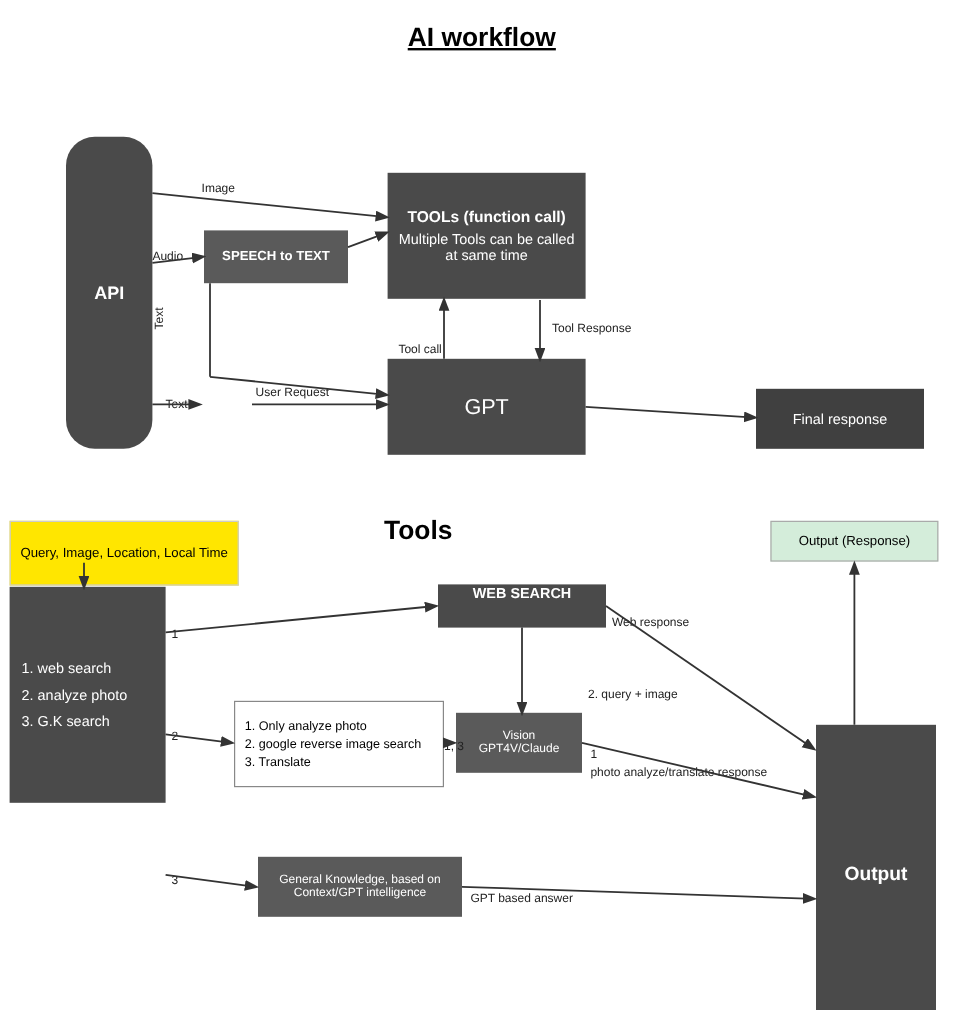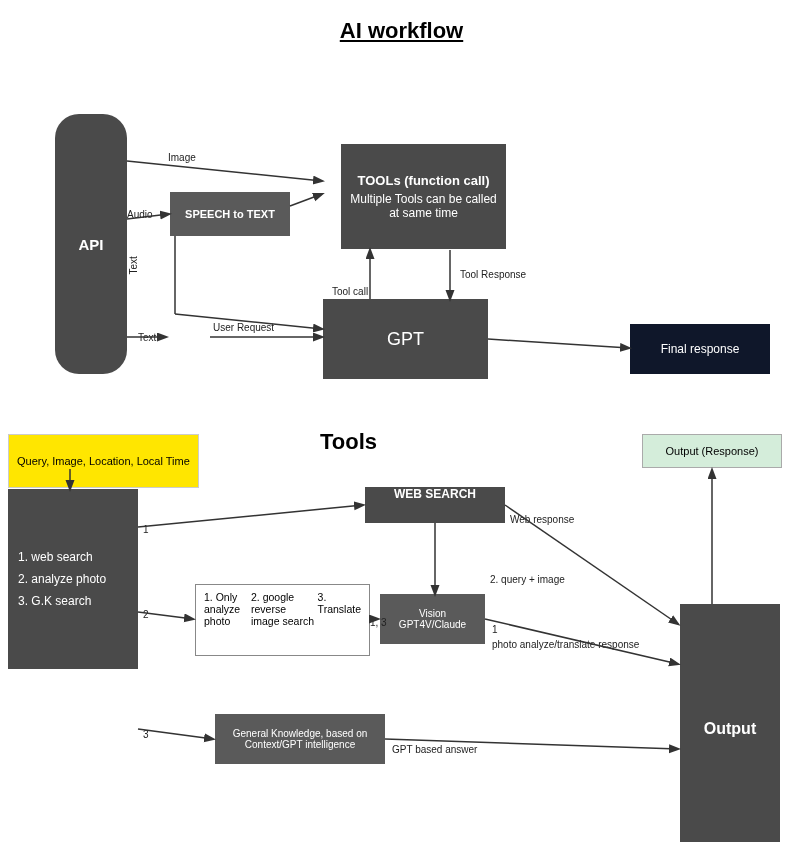--- a/index.html
+++ b/index.html
@@ -63,21 +63,20 @@
       width: 165px; height: 105px;
       background: #4a4a4a;
       color: #fff;
       display: flex;
       flex-direction: column;
       align-items: center;
       justify-content: center;
       font-size: 12px;
       text-align: center;
       padding: 8px;
-      margin-left: 18px;
     }
     .tools-box .tools-title {
       font-weight: bold;
       font-size: 13px;
       margin-bottom: 4px;
     }
 
     
     .gpt-box {
       position: absolute;
@@ -90,21 +89,21 @@
       justify-content: center;
       font-size: 18px;
       font-weight: normal;
     }
 
     
     .final-box {
       position: absolute;
       left: 630px; top: 270px;
       width: 140px; height: 50px;
-      background: #0f172a;
+      background: #404040;
       color: #fff;
       display: flex;
       align-items: center;
       justify-content: center;
       font-size: 12px;
       text-align: center;
     }
 
     
     .svg-overlay {
@@ -231,21 +230,22 @@
     
     .photo-list-box {
       position: absolute;
       left: 195px; top: 165px;
       width: 175px; height: 72px;
       background: #fff;
       border: 1px solid #888;
       font-size: 10.5px;
       padding: 6px 8px;
       display: flex;
-      flex-direction: row;
+      flex-direction: column;
+      justify-content: center;
       gap: 3px;
     }
 
     .small-label {
       position: absolute;
       font-size: 10px;
       color: #222;
     }
 
     .bottom-svg {

